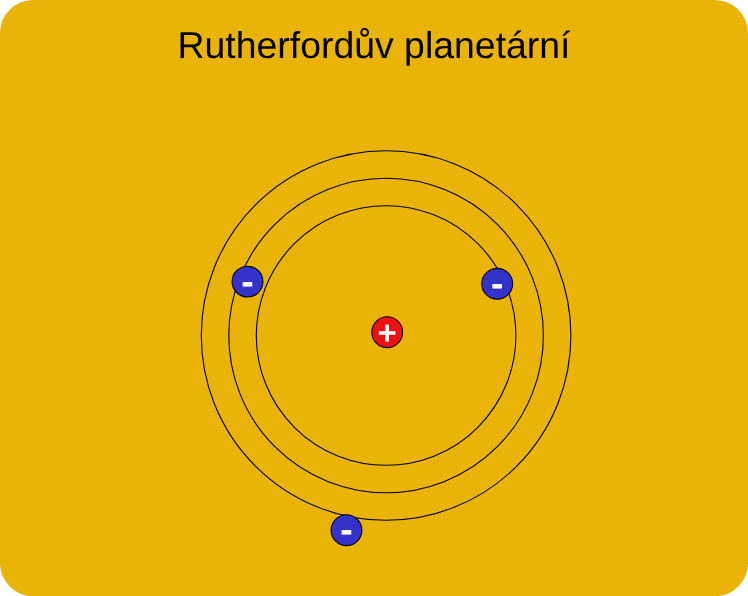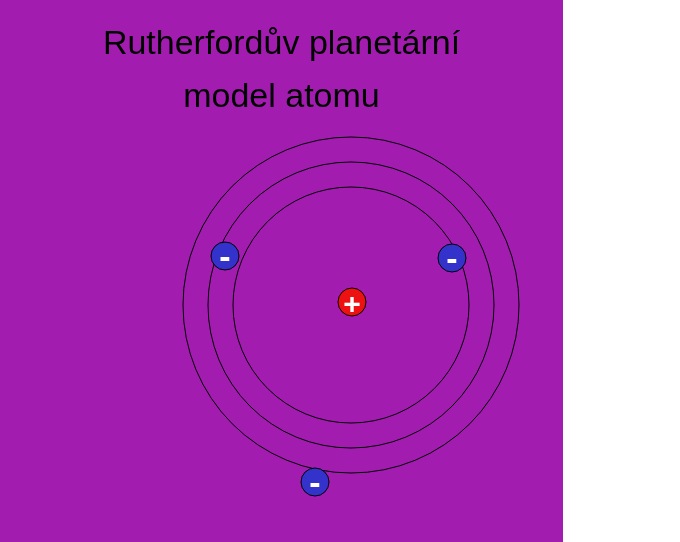--- a/index.html
+++ b/index.html
@@ -2,25 +2,26 @@
 <html><head>
 <meta charset="utf-8">
 <style>
   html, body {
     margin: 0;
     padding: 0;
     background: #ffffff;
   }
   .page {
     position: relative;
-    width: 563px;
+    width: 680px;
     height: 542px;
-    background: #a21caf;
+    background: #eab308;
     overflow: hidden;
     font-family: "Liberation Sans", sans-serif;
+    border-radius: 30px;
   }
   .title {
     position: absolute;
     top: 16px;
     left: 0;
     width: 100%;
     text-align: center;
     color: #000000;
     font-size: 34px;
     font-weight: 400;
@@ -38,21 +39,20 @@
     fill: #ffffff;
   }
 </style>
 </head>
 <body>
 
 <div class="page">
 
   <div class="title">
     <div>Rutherfordův planetární</div>
-    <div>model atomu</div>
   </div>
 
   <svg class="diagram-svg" width="680" height="542" viewBox="0 0 680 542">
 
     <circle cx="351" cy="305" r="118" fill="none" stroke-width="1" stroke="#000000"></circle>
     <circle cx="351" cy="305" r="143" fill="none" stroke-width="1" stroke="#000000"></circle>
     <circle cx="351" cy="305" r="168" fill="none" stroke-width="1" stroke="#000000"></circle>
 
     <g>
       <circle cx="352" cy="302" r="14" stroke="#000000" stroke-width="1" fill="#ee1111"></circle>

